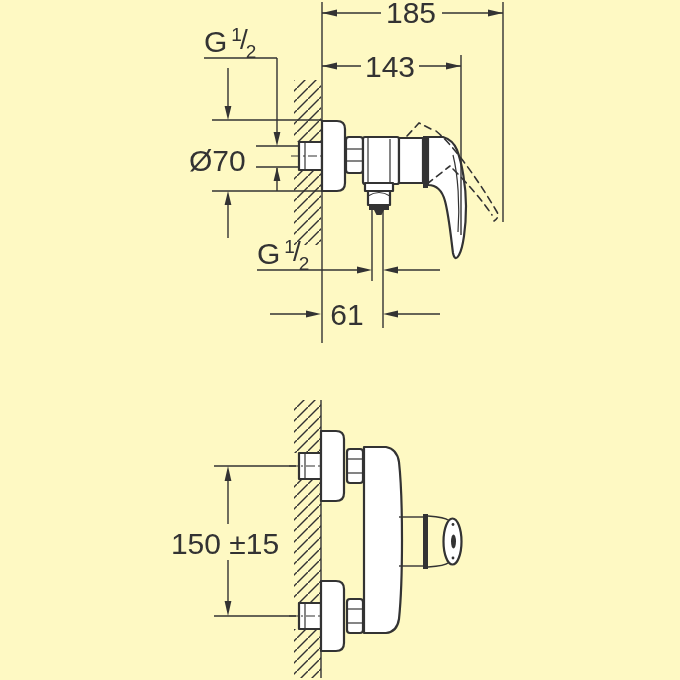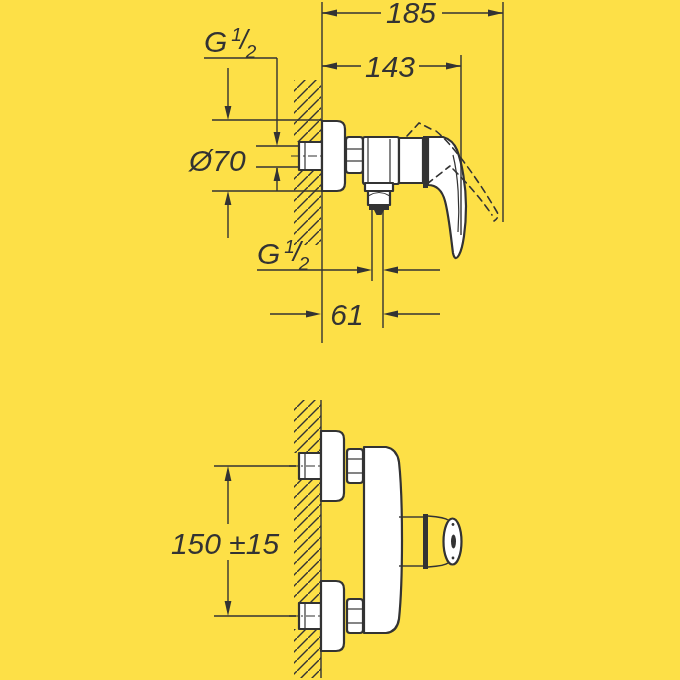--- a/index.html
+++ b/index.html
@@ -6,22 +6,21 @@
     margin: 0;
     padding: 0;
     background: #ffffff;
     width: 680px;
     height: 680px;
     overflow: hidden;
   }
   .stage {
     width: 680px;
     height: 680px;
-    background: #fde047;
-    font-style: italic;
+    background: #fef9c3;
   }
   svg { display: block; }
   .dim-text {
     font-family: "Liberation Sans", "DejaVu Sans", sans-serif;
     font-size: 30px;
     fill: #333333;
   }
   .frac-big { font-size: 30px; }
   .frac-sup { font-size: 19px; }
   .frac-slash { font-size: 28px; }

